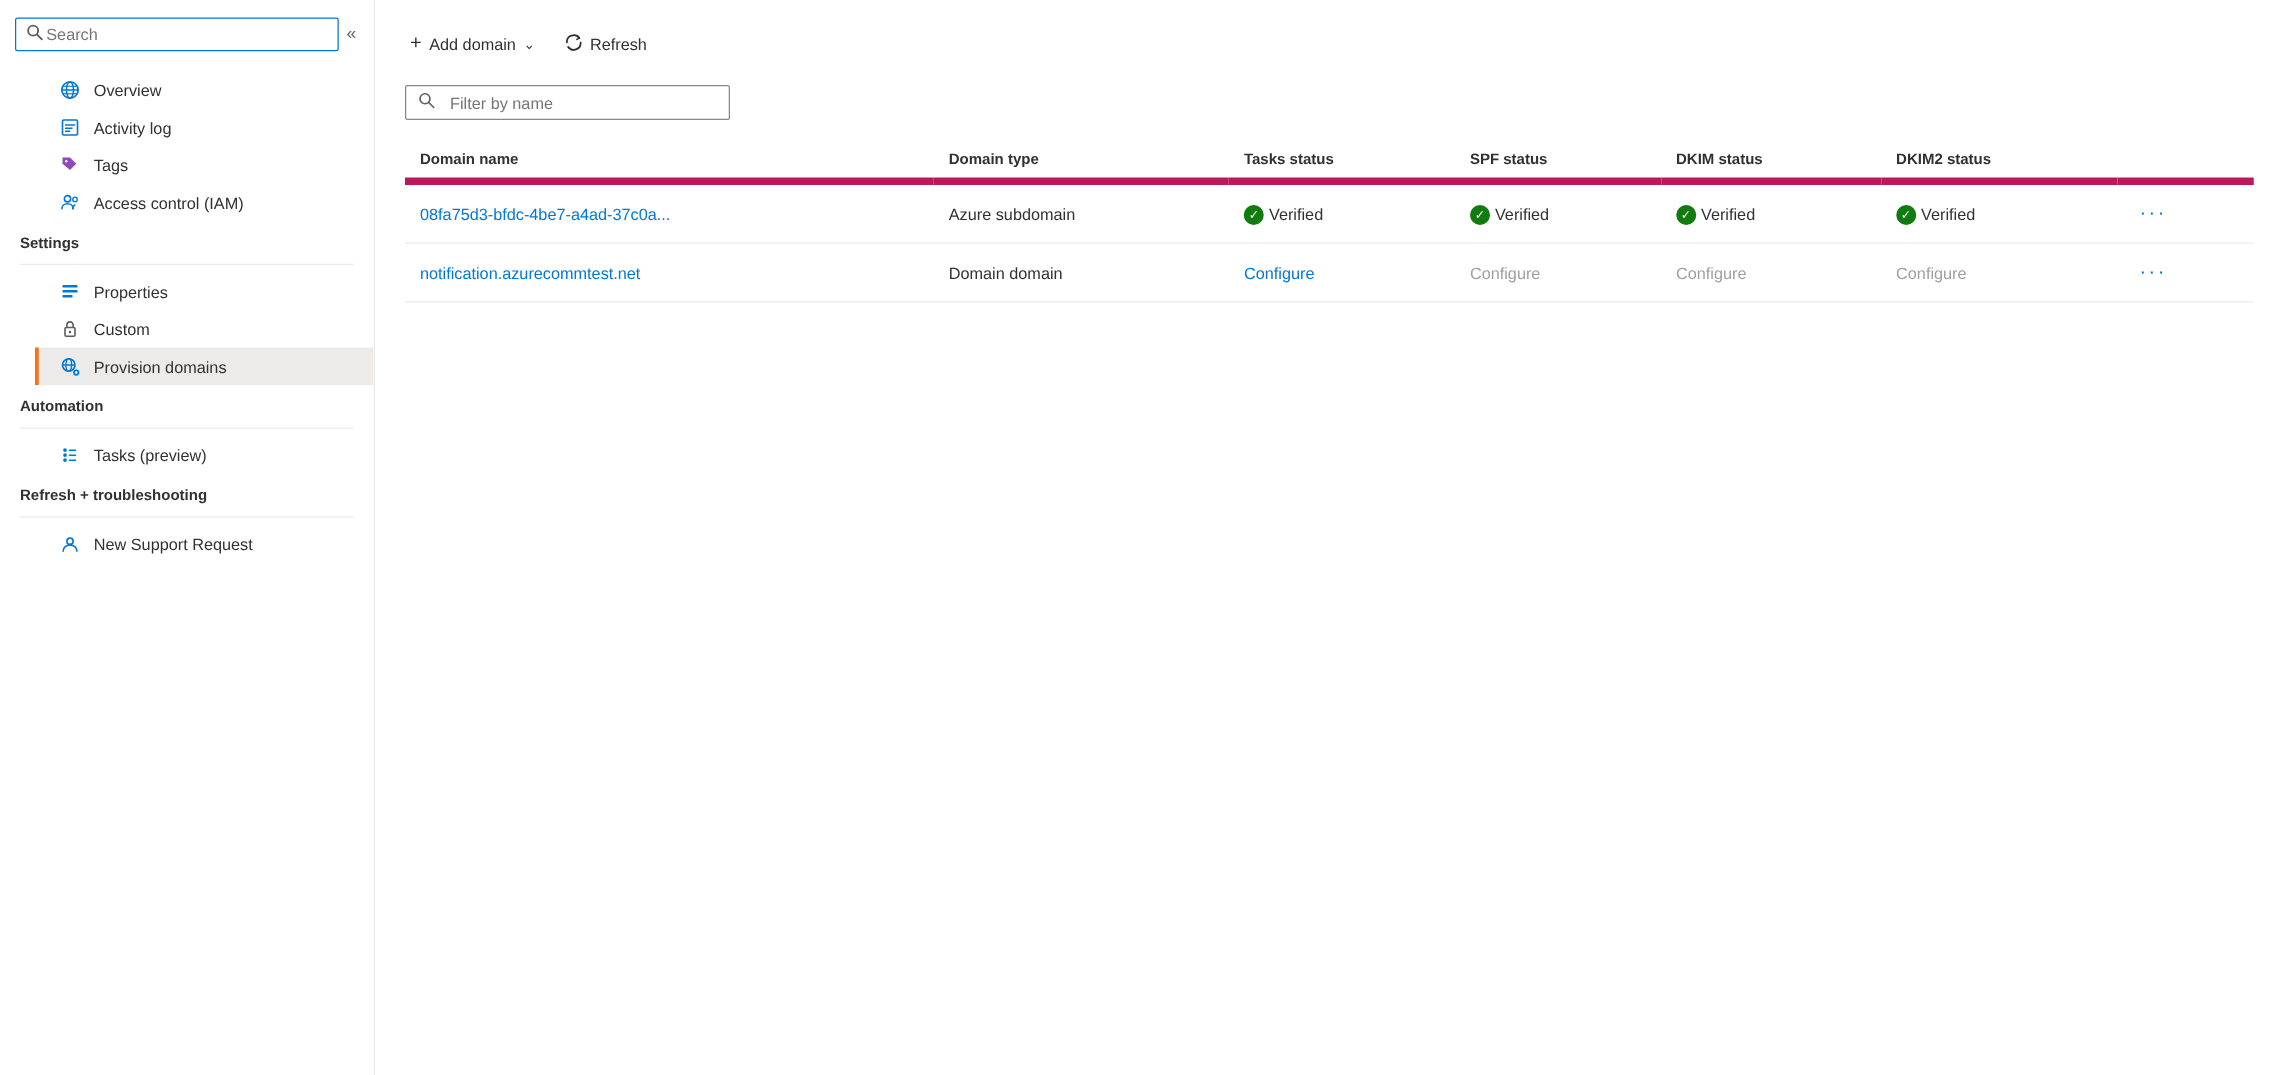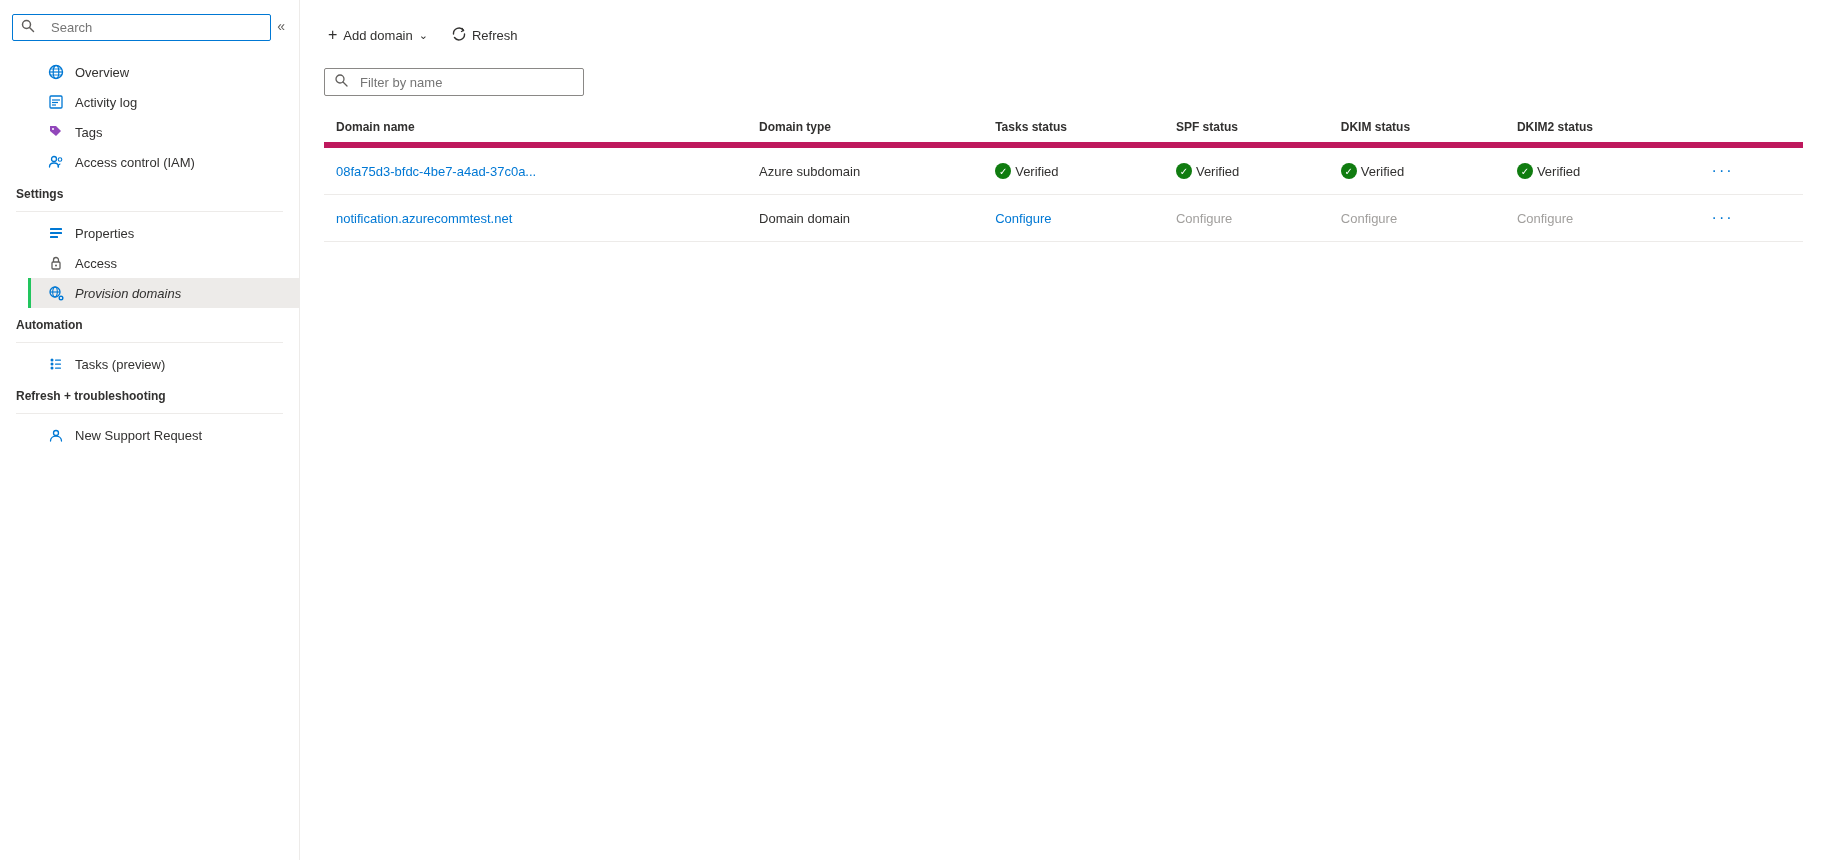--- a/index.html
+++ b/index.html
@@ -16,21 +16,21 @@
       padding: 8px 0;
       overflow-y: auto;
     }
     .search-box {
       display: flex;
       align-items: center;
       margin: 6px 12px 12px 12px;
       border: 1px solid #0078d4;
       border-radius: 2px;
       padding: 4px 8px;
-      gap: 16px;
+      gap: 2px;
     }
     .search-box input {
       border: none;
       outline: none;
       font-size: 13px;
       flex: 1;
       color: #323130;
     }
     .search-icon-svg { color: #605e5c; }
     .collapse-btn {
@@ -55,22 +55,21 @@
       align-items: center;
       padding: 6px 16px;
       cursor: pointer;
       gap: 10px;
       color: #323130;
       border-left: 3px solid transparent;
       margin-left: 28px;
     }
     .nav-item.active {
       background: #edebe9;
-      border-left: 3px solid #22c55e;
-      font-style: italic;
+      border-left: 3px solid #f97316;
     }
     .nav-item .nav-label { font-size: 13px; }
     .section-header {
       font-weight: 600;
       font-size: 12px;
       color: #323130;
       padding: 10px 16px 4px 16px;
     }
     .section-divider {
       border: none;
@@ -271,21 +270,21 @@
   </div>
 
   <div class="nav-item">
     <span class="icon-circle icon-locks">
       <svg width="16" height="16" viewBox="0 0 16 16" fill="none">
         <rect x="4" y="7" width="8" height="7" rx="1" stroke="#605e5c" stroke-width="1.3" fill="none"></rect>
         <path d="M5.5 7V5a2.5 2.5 0 0 1 5 0v2" stroke="#605e5c" stroke-width="1.3" fill="none"></path>
         <circle cx="8" cy="10.5" r="1" fill="#605e5c"></circle>
       </svg>
     </span>
-    <span class="nav-label">Access</span>
+    <span class="nav-label">Custom</span>
   </div>
 
   <div class="nav-item active">
     <span class="icon-circle icon-provision">
       <svg width="16" height="16" viewBox="0 0 16 16" fill="none">
         <circle cx="7" cy="7" r="5" stroke="#0078d4" stroke-width="1.3" fill="none"></circle>
         <ellipse cx="7" cy="7" rx="2.3" ry="5" stroke="#0078d4" stroke-width="1.1"></ellipse>
         <line x1="2" y1="7" x2="12" y2="7" stroke="#0078d4" stroke-width="1.1"></line>
         <circle cx="13" cy="13" r="2.5" fill="#0078d4"></circle>
         <line x1="12" y1="13" x2="14" y2="13" stroke="#fff" stroke-width="1.2"></line>

